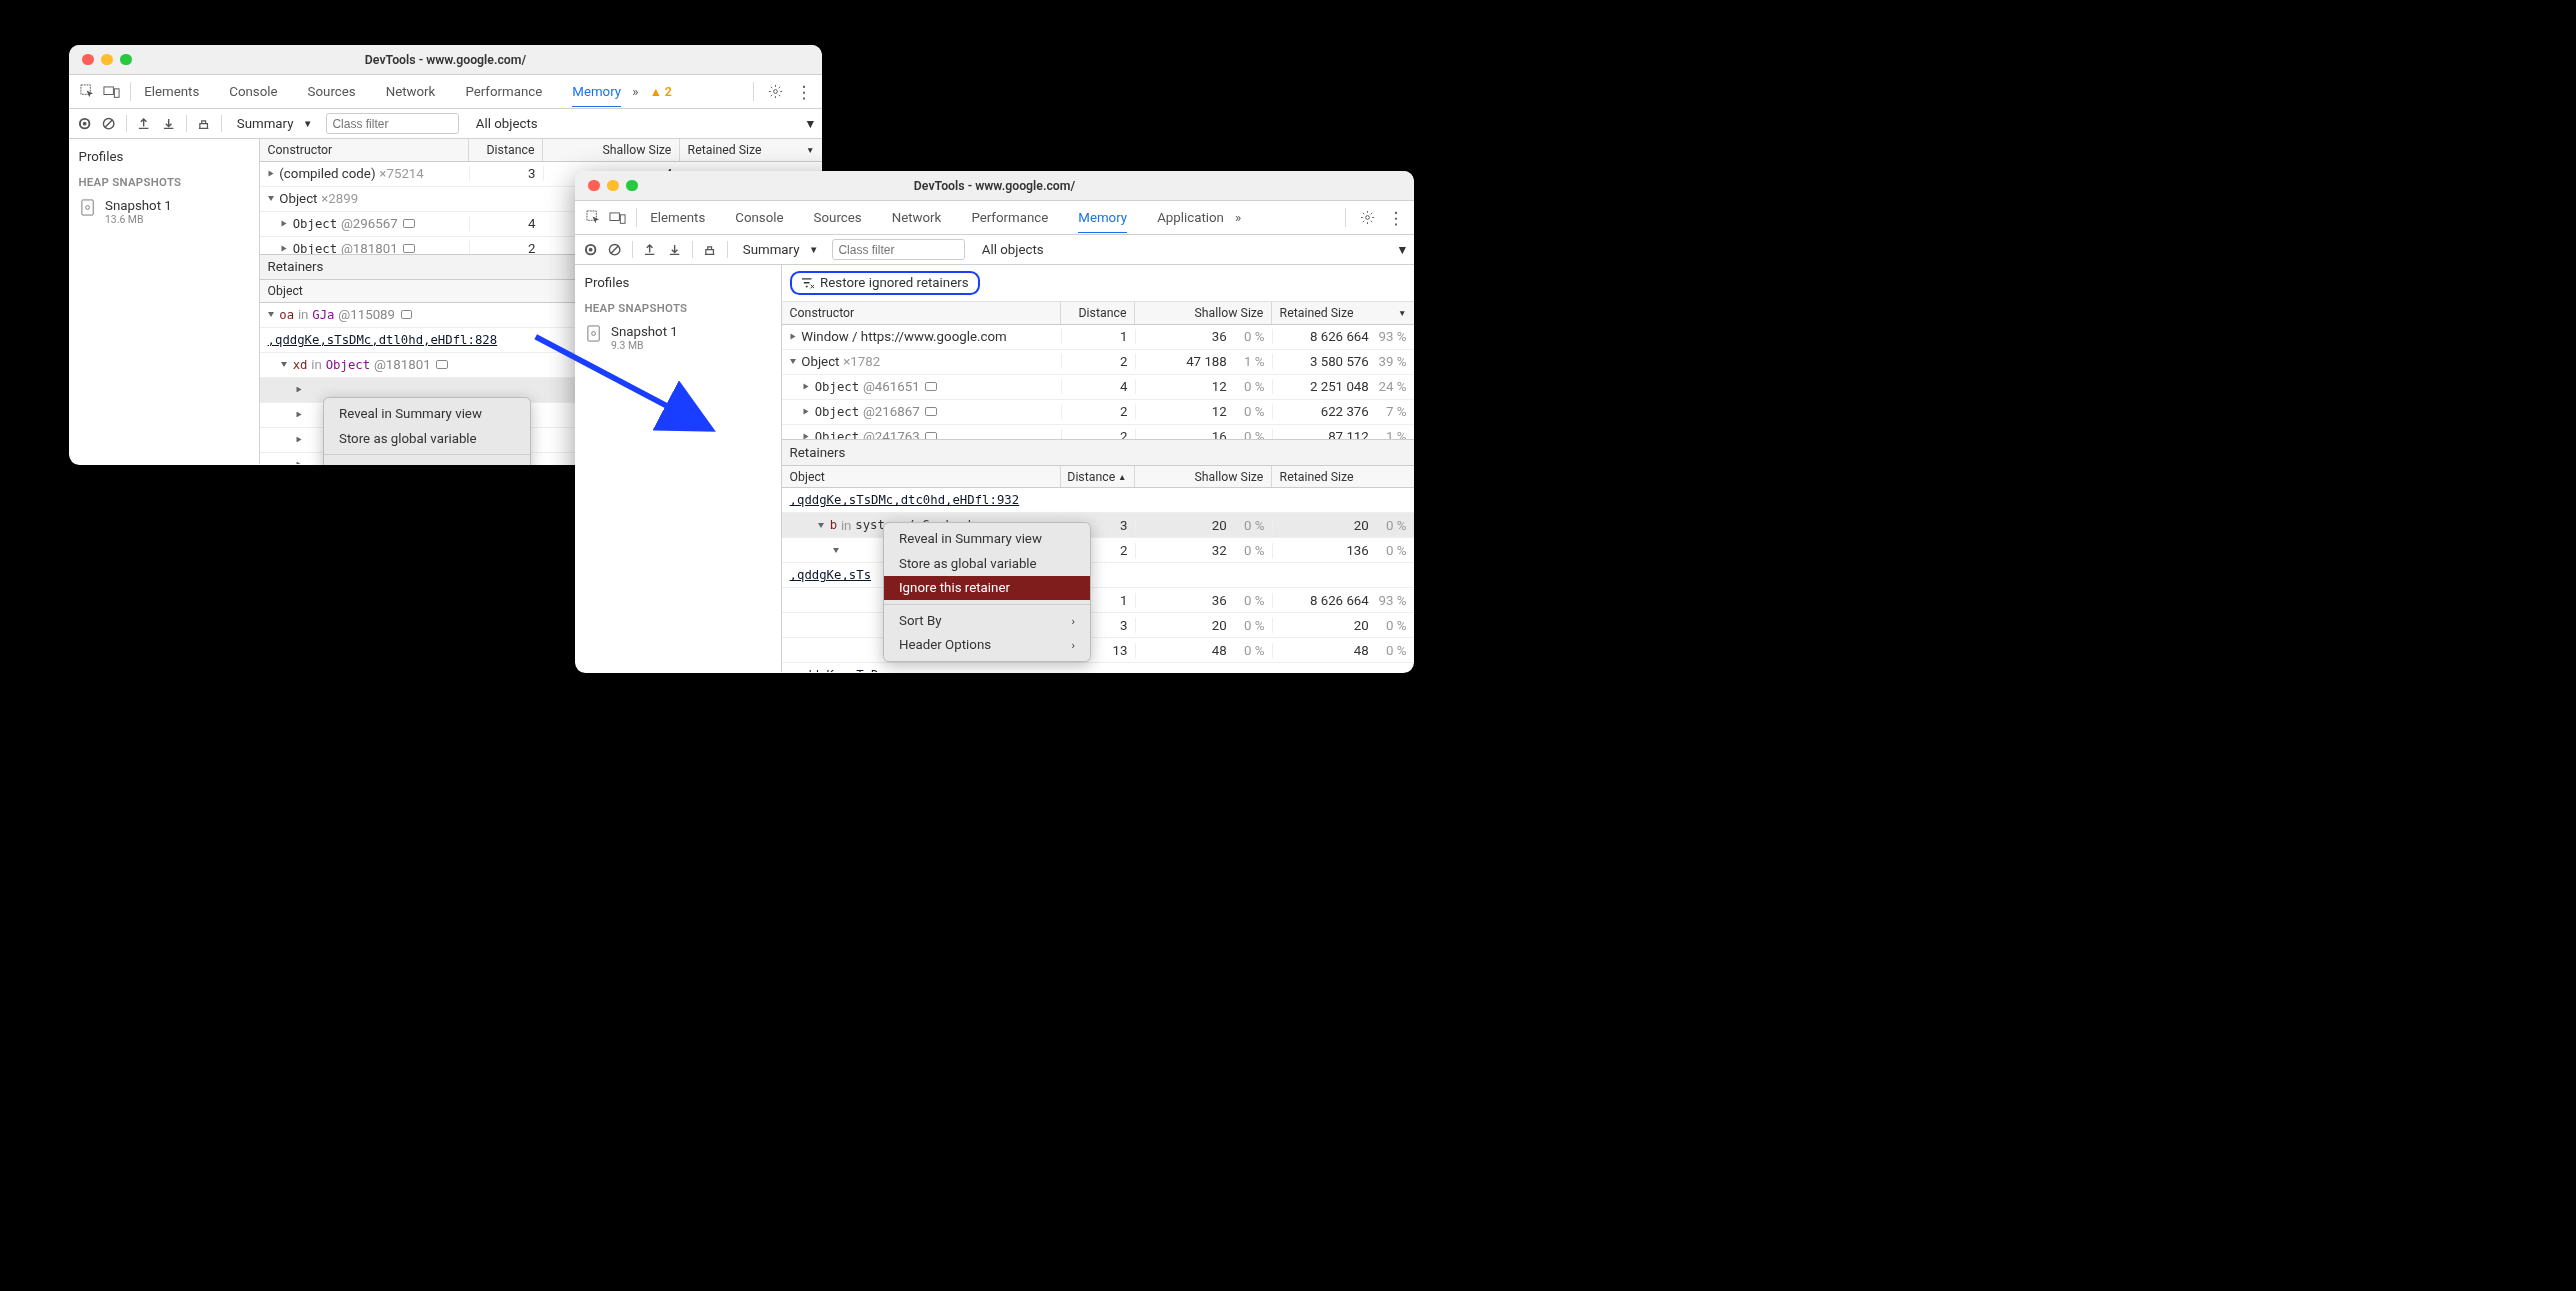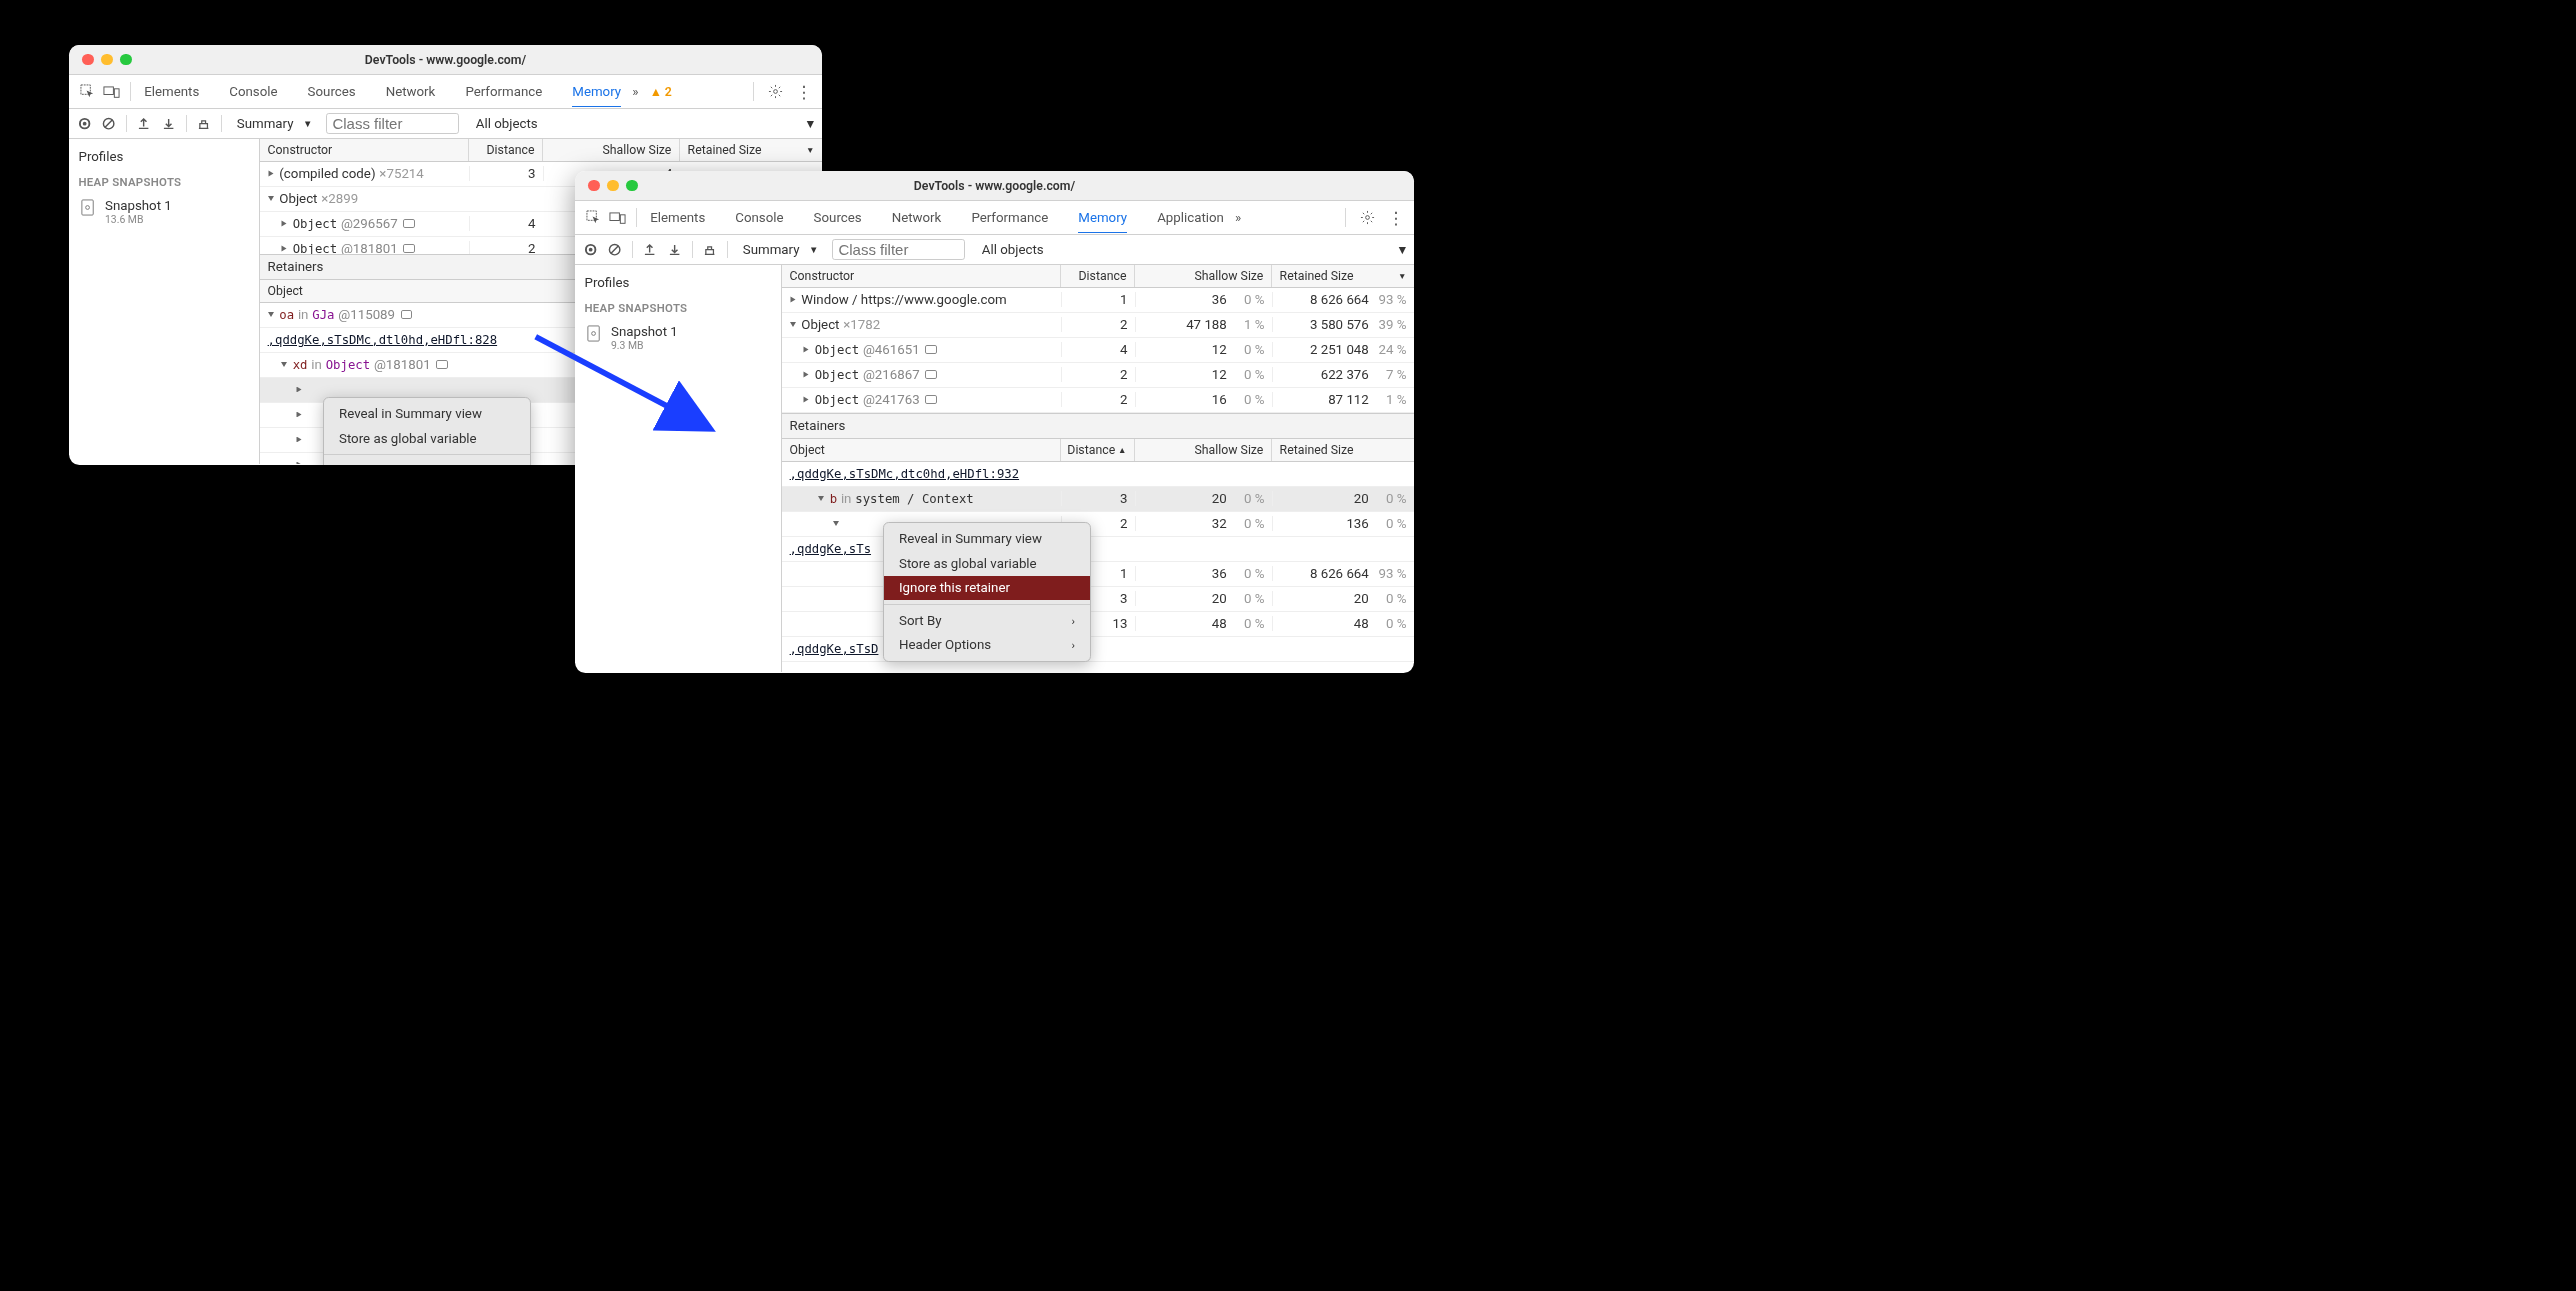--- a/index.html
+++ b/index.html
@@ -22,21 +22,21 @@
 .tab { color: #555; padding: 7.6px 0; cursor: pointer; }
 .tab.active { color: #1a73e8; border-bottom: 1.9px solid #1a73e8; }
 .toolbar-right { margin-left: auto; display: flex; align-items: center; gap: 7.6px; }
 .warn-badge { color: #f29900; font-weight: 600; font-size: 12.3px; display: inline-flex; align-items: center; gap: 2.8px; }
 
 .subbar { height: 30px; border-bottom: 0.9px solid #d0d0d0; display: flex; align-items: center; padding: 0 5.7px; gap: 5.7px; }
 .subbar .sep { width: 0.9px; height: 17px; background: #d8d8d8; margin: 0 1.9px; }
 .ico { width: 19px; height: 19px; display: flex; align-items: center; justify-content: center; color: #555; cursor: pointer; }
 .select-like { display: flex; align-items: center; gap: 9.5px; cursor: pointer; font-size: 13.3px; padding: 0 7.6px; }
 .select-like .caret { font-size: 9.5px; color: #333; }
-.filter-input { border: 0.9px solid #ccc; border-radius: 2.8px; height: 21px; padding: 0 5.7px; font-size: 15px; width: 133px; }
+.filter-input { border: 0.9px solid #ccc; border-radius: 2.8px; height: 21px; padding: 0 5.7px; font-size: 12px; width: 133px; }
 
 .body-split { display: flex; height: calc(100% - 95px); }
 .sidebar { width: 191px; border-right: 0.9px solid #d0d0d0; padding: 9.5px 9.5px; font-size: 13.3px; }
 .sidebar .heading { color: #888; font-size: 11.4px; font-weight: 600; margin: 7.6px 0 5.7px; letter-spacing: 0.3px; }
 .snapshot-item { display: flex; align-items: flex-start; gap: 7.6px; padding: 3.8px 1.9px; cursor: pointer; }
 .snap-main { display: flex; flex-direction: column; }
 .snap-name { font-size: 13.3px; }
 .snap-size { font-size: 10.4px; color: #888; }
 
 .main-pane { flex: 1; display: flex; flex-direction: column; overflow: hidden; }
@@ -441,20 +441,30 @@
             <circle cx="8" cy="10" r="2" fill="none" stroke="#777"></circle>
           </svg>
         <div class="snap-main">
           <div class="snap-name">Snapshot 1</div>
           <div class="snap-size">9.3 MB</div>
         </div>
       </div>
     </div>
 
     <div class="main-pane">
+      <div class="restore-bar">
+        <div class="restore-btn">
+          <svg width="13.3" height="11.4" viewBox="0 0 14 12">
+              <path d="M1 2h10M3 6h6M5 10h2" stroke="#333" stroke-width="1.5"></path>
+              <line x1="10" y1="8" x2="14" y2="12" stroke="#333"></line>
+              <line x1="14" y1="8" x2="10" y2="12" stroke="#333"></line>
+            </svg>
+          <span>Restore ignored retainers</span>
+        </div>
+      </div>
 
       <div class="grid-head">
         <div class="cell col-constructor">Constructor</div>
         <div class="cell col-dist">Distance</div>
         <div class="cell col-shallow">Shallow Size</div>
         <div class="cell col-retained">
             <span>Retained Size</span>
             <span class="sort-caret">▼</span>
           </div>
       </div>

